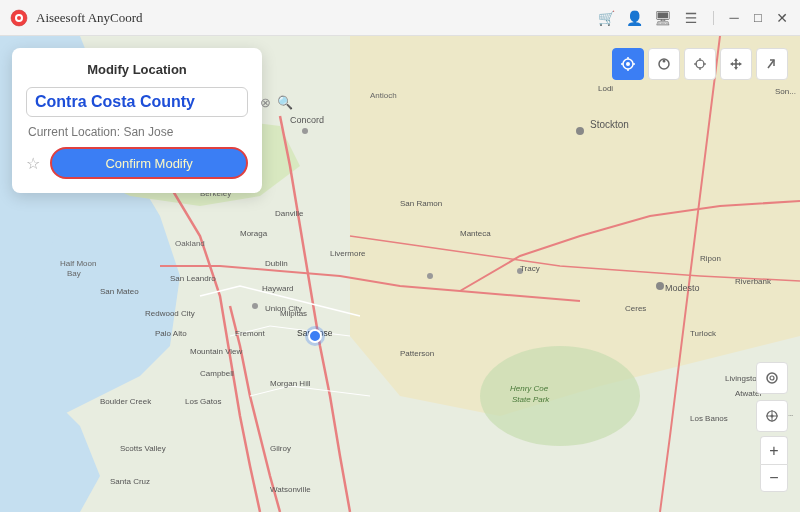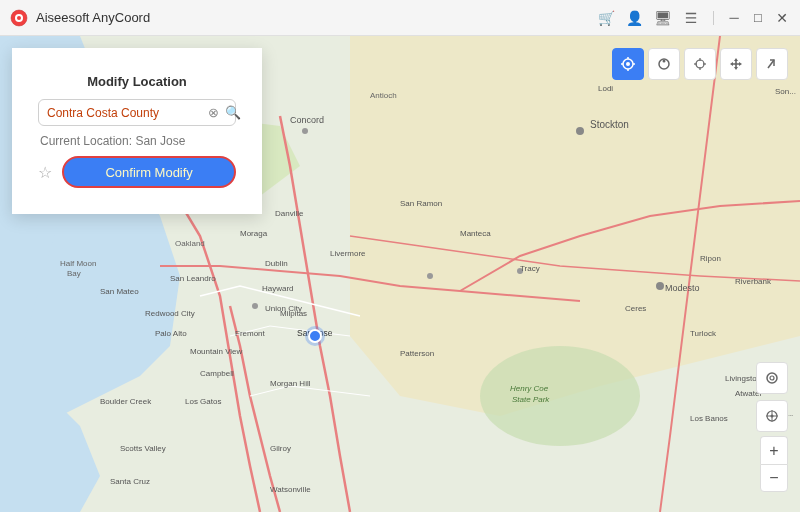--- a/index.html
+++ b/index.html
@@ -7,21 +7,21 @@
 
     
     .titlebar {
       display: flex; align-items: center;
       height: 36px; background: #f5f5f5;
       border-bottom: 1px solid #e0e0e0;
       padding: 0 10px;
       position: relative; z-index: 100;
     }
     .titlebar-logo { width: 18px; height: 18px; margin-right: 8px; }
-    .titlebar-title { font-size: 13px; color: #333; flex: 1; }
+    .titlebar-title { font-size: 13px; color: #333; flex: 1; font-family: Liberation Serif, serif; }
     .titlebar-controls { display: flex; gap: 8px; align-items: center; }
     .titlebar-icon { width: 20px; height: 20px; display: flex; align-items: center; justify-content: center; cursor: pointer; color: #666; font-size: 14px; }
     .titlebar-icon.red { color: #e04040; }
     .titlebar-btn { width: 16px; height: 16px; display: flex; align-items: center; justify-content: center; cursor: pointer; color: #555; font-size: 13px; border: none; background: none; }
     .win-close { font-size: 14px; color: #555; cursor: pointer; }
 
     
     .map-container {
       width: 800px; height: 476px;
       position: relative; overflow: hidden;
@@ -41,36 +41,37 @@
       background: white; border: 1px solid #ddd;
       border-radius: 4px; display: flex; align-items: center; justify-content: center;
       cursor: pointer; font-size: 14px; color: #555;
     }
     .map-tool-btn.active { background: #3b7ef4; color: white; border-color: #3b7ef4; }
 
     
     .panel {
       position: absolute; top: 12px; left: 12px;
       width: 250px;
-      background: white; border-radius: 0;
+      background: white; border-radius: 8px;
       box-shadow: 0 4px 16px rgba(0,0,0,0.15);
-      padding: 26px; z-index: 60;
+      padding: 14px; z-index: 60;
     }
     .panel-title {
       text-align: center; font-size: 13px; font-weight: 600;
       color: #333; margin-bottom: 10px;
     }
     .search-row {
       display: flex; align-items: center;
       border: 1px solid #d0d0d0; border-radius: 6px;
       padding: 5px 8px; gap: 6px; margin-bottom: 8px;
     }
     .search-input {
-      flex: 1; border: none; outline: none; font-size: 12px; color: #c2410c;
+      flex: 1; border: none; outline: none; font-size: 16px; color: #1d4ed8;
       background: transparent;
+      font-weight: bold;
     }
     .search-icon { font-size: 13px; color: #888; cursor: pointer; }
     .search-clear { font-size: 13px; color: #888; cursor: pointer; }
     .current-location {
       font-size: 12px; color: #777; margin-bottom: 8px; padding-left: 2px;
     }
     .btn-row {
       display: flex; align-items: center; gap: 10px;
     }
     .star-btn { font-size: 16px; color: #aaa; cursor: pointer; background: none; border: none; }

